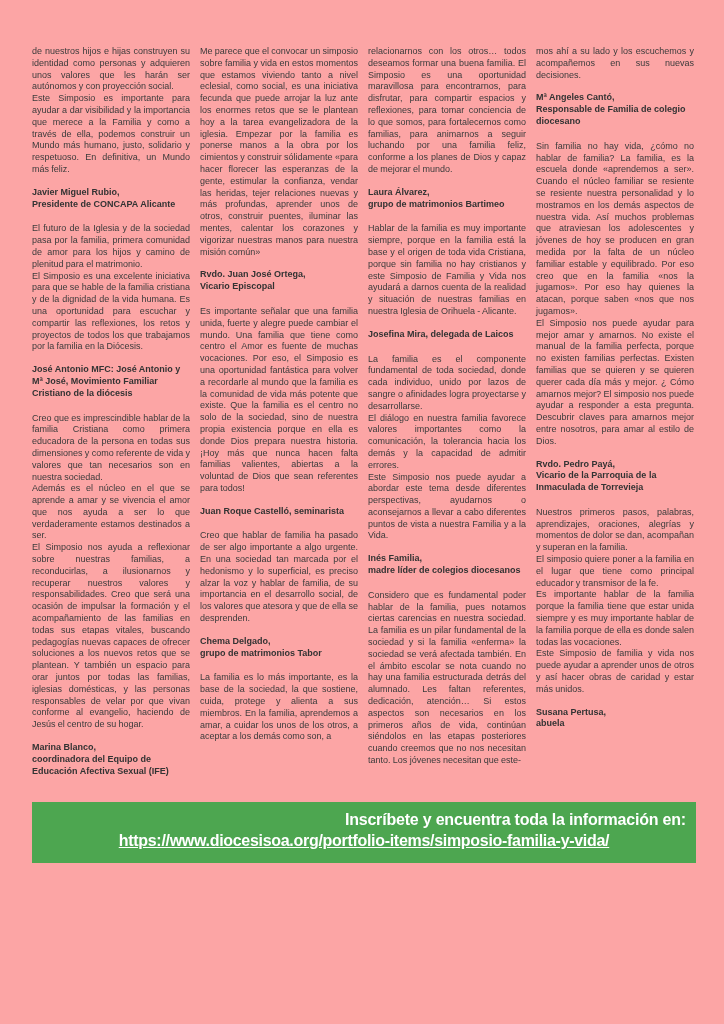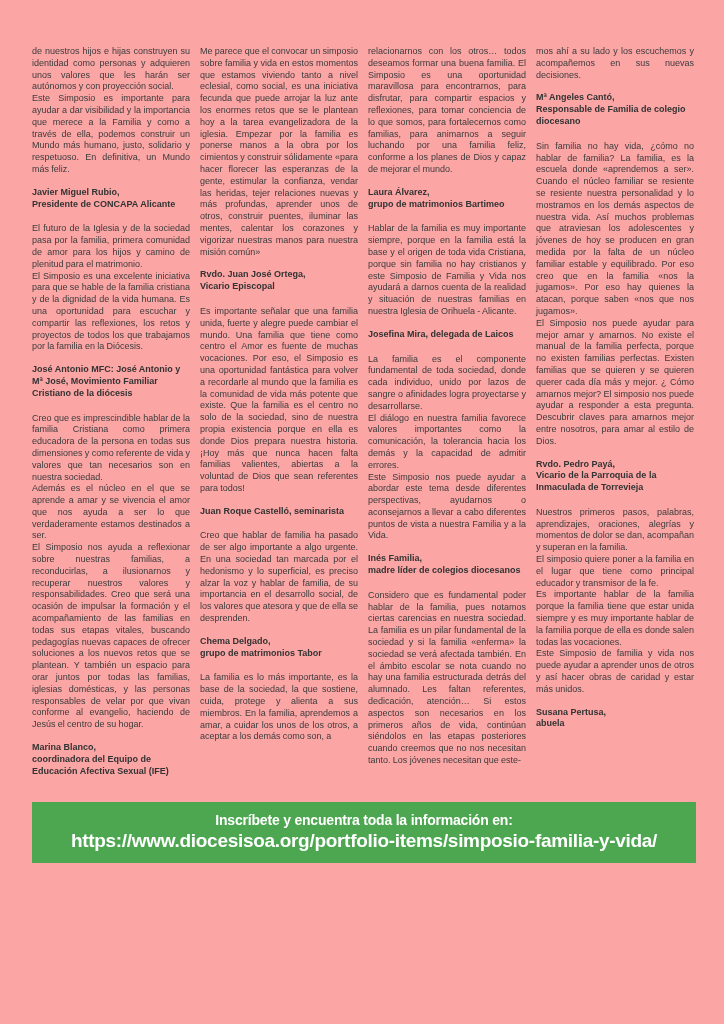--- a/index.html
+++ b/index.html
@@ -48,30 +48,32 @@
   }
   .banner {
     margin-top: 12px;
     width: 664px;
     box-sizing: border-box;
     padding: 9px 10px 10px 10px;
     text-align: center;
     color: #ffffff;
   }
   .banner-cta {
-    font-size: 14px;
+    font-size: 16px;
     font-weight: bold;
     line-height: 18px;
     letter-spacing: -0.2px;
+    text-align: right;
   }
   .banner-url {
-    font-size: 19px;
+    font-size: 16px;
     font-weight: bold;
     line-height: 24px;
     letter-spacing: -0.3px;
+    text-decoration: underline;
   }
 </style>
 </head>
 <body>
 
 <div class="page">
 
   <div class="columns">
       <div class="col">
         <div class="para">de nuestros hijos e hijas construyen su identidad como personas y adquieren unos valores que les harán ser autónomos y con proyección social.</div>

